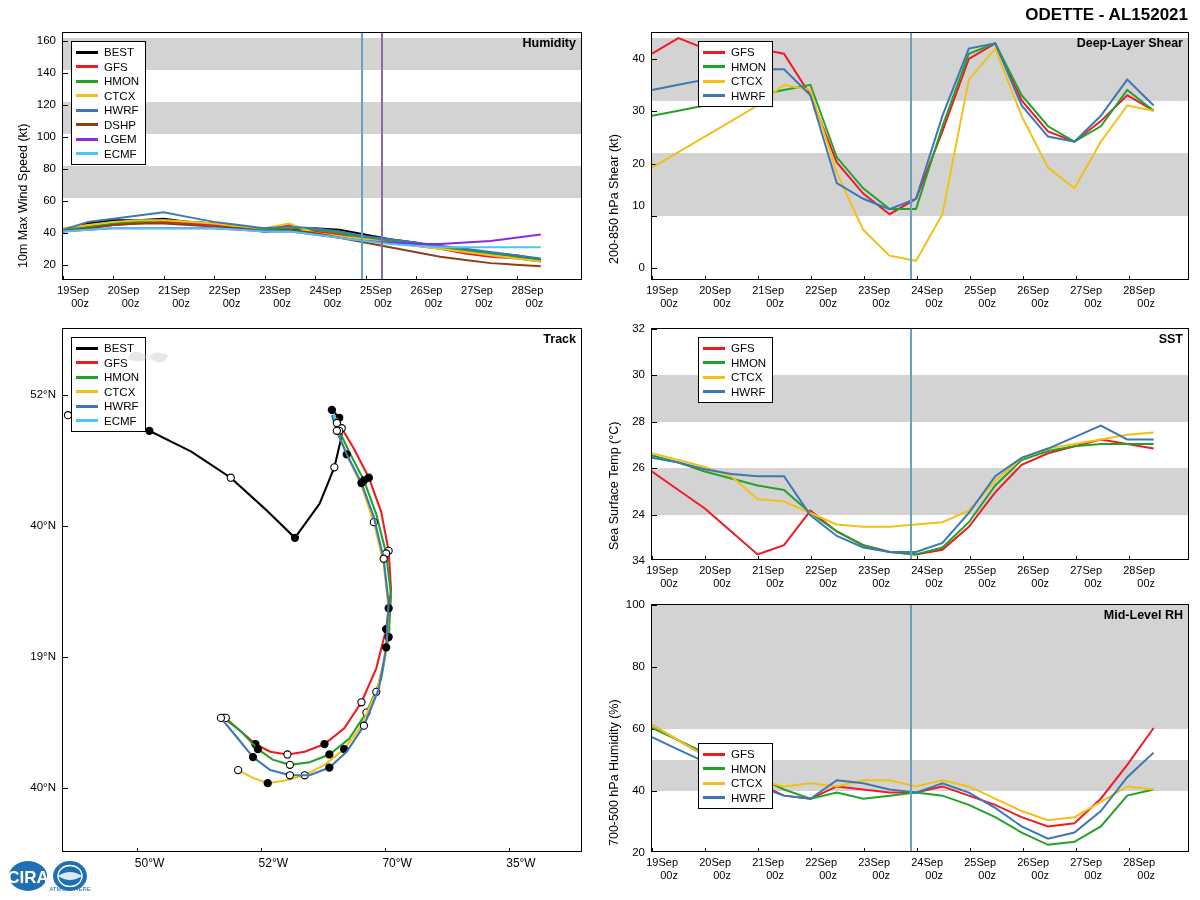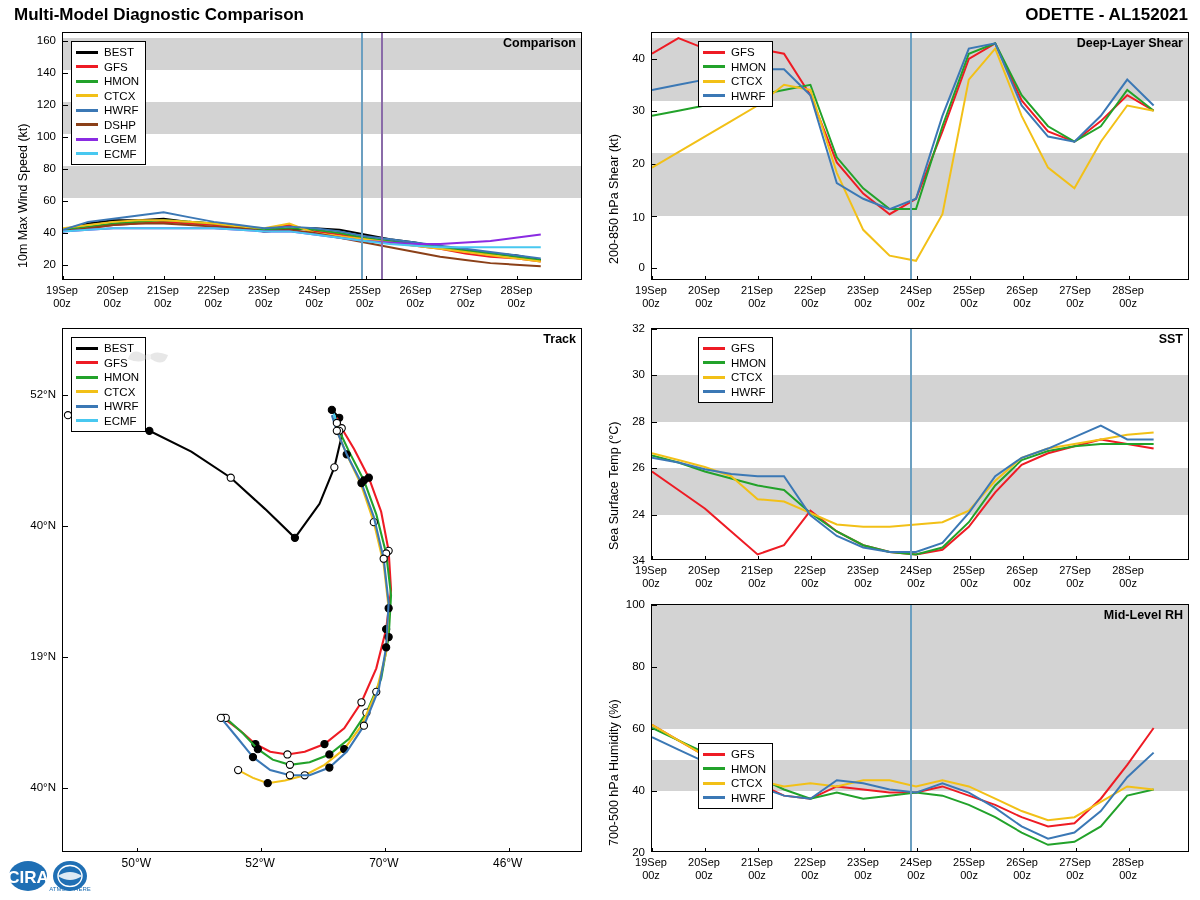--- a/index.html
+++ b/index.html
@@ -13,42 +13,41 @@
   .panel{position:absolute;box-sizing:border-box;border:1px solid #000;background:#fff;}
   .panel-label{position:absolute;right:5px;top:3px;font-weight:bold;font-size:12.5px;color:#000;z-index:6;}
 
   .band{position:absolute;left:0;right:0;background:#d3d3d3;z-index:0;}
   .vline{position:absolute;top:0;bottom:0;width:2px;z-index:4;}
 
   svg.plot{position:absolute;left:0;top:0;width:100%;height:100%;z-index:3;overflow:visible;}
 
   .ytick{position:absolute;font-size:11.5px;color:#000;text-align:right;transform:translateY(-50%);}
   .ytickmark{position:absolute;height:1px;background:#000;}
-  .xtick{position:absolute;font-size:11px;color:#000;text-align:center;line-height:13px;}
+  .xtick{position:absolute;font-size:11px;color:#000;text-align:right;line-height:13px;}
   .xtickmark{position:absolute;width:1px;background:#000;}
   .axis-title{position:absolute;font-size:12.5px;color:#000;transform-origin:0 0;transform:rotate(-90deg);white-space:nowrap;}
 
   .legend{position:absolute;border:1px solid #000;background:#fff;z-index:7;padding:3px 6px 3px 4px;}
   .legend-row{display:flex;align-items:center;height:14.5px;}
   .legend-swatch{width:22px;height:3px;margin-right:6px;flex:0 0 22px;}
   .legend-text{font-size:11.5px;color:#000;text-align:center;}
 
   
   #logo{position:absolute;left:8px;top:858px;width:96px;height:36px;}
 </style>
 </head>
 <body>
 
 <div class="page">
 
-  <div class="title" id="main-title">Multi-Model Diagnostic Comparison</div>
   <div class="title" id="storm-title">ODETTE - AL152021</div>
 
   <div class="panel" id="panel-intensity" style="left: 62px; top: 32px; width: 520px; height: 248px; overflow: hidden;">
-    <div class="panel-label">Comparison</div>
+    <div class="panel-label">Humidity</div>
   <div class="band" style="top: 132.8px; height: 32px;"></div>
       <div class="band" style="top: 68.8px; height: 32px;"></div>
       <div class="band" style="top: 4.8px; height: 32px;"></div>
       <div class="vline" style="left: 298px; background: rgb(107, 159, 192);"></div>
       <div class="vline" style="left: 318px; background: rgb(138, 107, 168);"></div>
       <svg class="plot" viewBox="0 0 520 248" preserveAspectRatio="none">
         <path d="M0.0 200.0 L25.2 192.0 L50.5 188.8 L75.7 188.8 L101.0 187.2 L126.2 190.4 L151.5 192.0 L176.7 195.2 L201.9 200.0 L227.2 198.4 L252.4 196.8 L277.7 198.4 L302.9 203.2 L328.2 208.0 L353.4 211.2 L378.6 216.0 L403.9 219.2 L429.1 222.4 L454.4 224.0 L479.6 228.8 " fill="none" stroke="#000000" stroke-width="2" clip-path="none"></path>
         <path d="M0.0 200.0 L25.2 196.8 L50.5 193.6 L75.7 192.0 L101.0 190.4 L126.2 192.0 L151.5 193.6 L176.7 196.8 L201.9 198.4 L227.2 193.6 L252.4 200.0 L277.7 203.2 L302.9 208.0 L328.2 211.2 L353.4 214.4 L378.6 217.6 L403.9 222.4 L429.1 225.6 L454.4 227.2 L479.6 230.4 " fill="none" stroke="#ee1b24" stroke-width="2" clip-path="none"></path>
         <path d="M0.0 198.4 L25.2 195.2 L50.5 192.0 L75.7 190.4 L101.0 188.8 L126.2 190.4 L151.5 192.0 L176.7 195.2 L201.9 198.4 L227.2 196.8 L252.4 198.4 L277.7 201.6 L302.9 206.4 L328.2 209.6 L353.4 212.8 L378.6 216.0 L403.9 219.2 L429.1 222.4 L454.4 225.6 L479.6 228.8 " fill="none" stroke="#22a22a" stroke-width="2" clip-path="none"></path>
         <path d="M0.0 196.8 L25.2 193.6 L50.5 190.4 L75.7 188.8 L101.0 188.8 L126.2 190.4 L151.5 192.0 L176.7 195.2 L201.9 196.8 L227.2 192.0 L252.4 201.6 L277.7 204.8 L302.9 208.0 L328.2 211.2 L353.4 214.4 L378.6 217.6 L403.9 220.8 L429.1 224.0 L454.4 227.2 L479.6 230.4 " fill="none" stroke="#f2c017" stroke-width="2" clip-path="none"></path>
@@ -370,21 +369,21 @@
     <div class="xtick" style="left: 85.4854px; top: 284px; width: 54px;">20Sep<br>00z</div>
     <div class="xtick" style="left: 135.971px; top: 284px; width: 54px;">21Sep<br>00z</div>
     <div class="xtick" style="left: 186.456px; top: 284px; width: 54px;">22Sep<br>00z</div>
     <div class="xtick" style="left: 236.942px; top: 284px; width: 54px;">23Sep<br>00z</div>
     <div class="xtick" style="left: 287.427px; top: 284px; width: 54px;">24Sep<br>00z</div>
     <div class="xtick" style="left: 337.913px; top: 284px; width: 54px;">25Sep<br>00z</div>
     <div class="xtick" style="left: 388.398px; top: 284px; width: 54px;">26Sep<br>00z</div>
     <div class="xtick" style="left: 438.883px; top: 284px; width: 54px;">27Sep<br>00z</div>
     <div class="xtick" style="left: 489.369px; top: 284px; width: 54px;">28Sep<br>00z</div>
     <div class="ytick" style="left: 611px; top: 266.947px; width: 34px;">0</div>
-    <div class="ytick" style="left: 611px; top: 217px; width: 34px;">10</div>
+    <div class="ytick" style="left: 611px; top: 205px; width: 34px;">10</div>
     <div class="ytick" style="left: 611px; top: 162.526px; width: 34px;">20</div>
     <div class="ytick" style="left: 611px; top: 110.316px; width: 34px;">30</div>
     <div class="ytick" style="left: 611px; top: 58.1053px; width: 34px;">40</div>
     <div class="xtick" style="left: 624px; top: 284px; width: 54px;">19Sep<br>00z</div>
     <div class="xtick" style="left: 677.005px; top: 284px; width: 54px;">20Sep<br>00z</div>
     <div class="xtick" style="left: 730.01px; top: 284px; width: 54px;">21Sep<br>00z</div>
     <div class="xtick" style="left: 783.015px; top: 284px; width: 54px;">22Sep<br>00z</div>
     <div class="xtick" style="left: 836.02px; top: 284px; width: 54px;">23Sep<br>00z</div>
     <div class="xtick" style="left: 889.025px; top: 284px; width: 54px;">24Sep<br>00z</div>
     <div class="xtick" style="left: 942.03px; top: 284px; width: 54px;">25Sep<br>00z</div>
@@ -422,14 +421,14 @@
     <div class="xtick" style="left: 995.034px; top: 856px; width: 54px;">26Sep<br>00z</div>
     <div class="xtick" style="left: 1048.04px; top: 856px; width: 54px;">27Sep<br>00z</div>
     <div class="xtick" style="left: 1101.04px; top: 856px; width: 54px;">28Sep<br>00z</div>
     <div class="ytick" style="left: 14px; top: 786.5px; width: 42px;">40°N</div>
     <div class="ytick" style="left: 14px; top: 655.5px; width: 42px;">19°N</div>
     <div class="ytick" style="left: 14px; top: 524.5px; width: 42px;">40°N</div>
     <div class="ytick" style="left: 14px; top: 393.5px; width: 42px;">52°N</div>
     <div class="xtick" style="left: 108.286px; top: 857px; width: 56px; font-size: 12px;">50°W</div>
     <div class="xtick" style="left: 232.095px; top: 857px; width: 56px; font-size: 12px;">52°W</div>
     <div class="xtick" style="left: 355.905px; top: 857px; width: 56px; font-size: 12px;">70°W</div>
-    <div class="xtick" style="left: 479.714px; top: 857px; width: 56px; font-size: 12px;">46°W</div>
+    <div class="xtick" style="left: 479.714px; top: 857px; width: 56px; font-size: 12px;">35°W</div>
   </div>
 
 </body></html>

